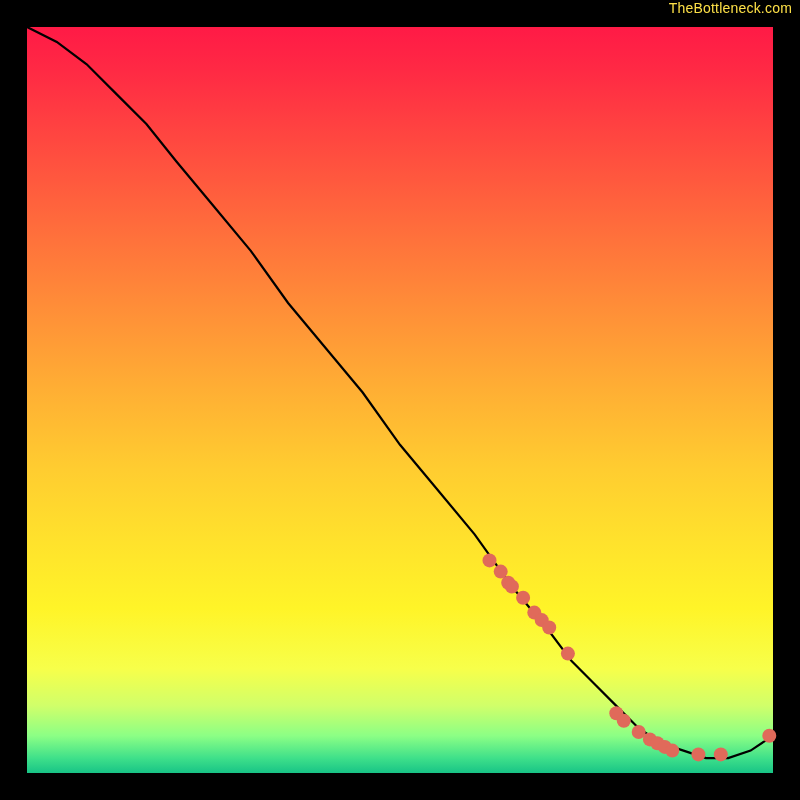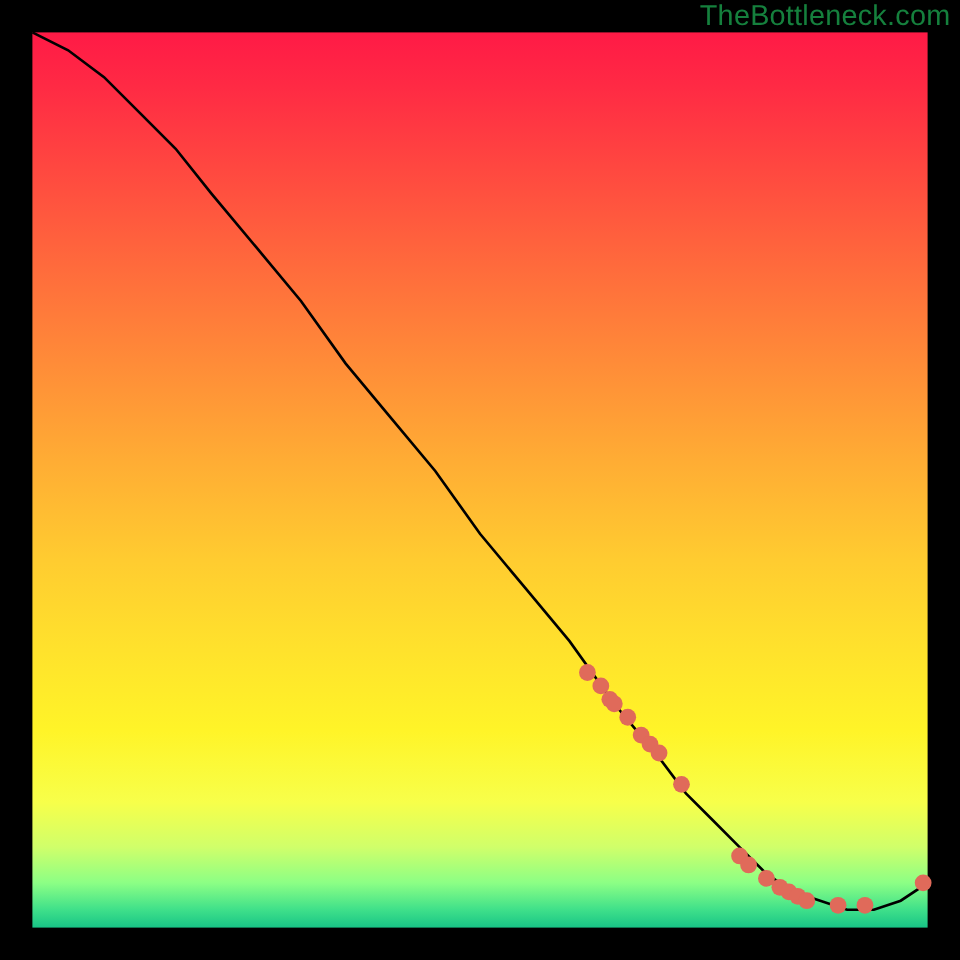--- a/index.html
+++ b/index.html
@@ -14,22 +14,22 @@
   .canvas {
     position: relative;
     width: 800px;
     height: 800px;
     background: #000;
   }
   .watermark {
     position: absolute;
     top: 0;
     right: 8px;
-    color: #15803d;
-    font-size: 24px;
+    color: #fde047;
+    font-size: 14px;
     letter-spacing: 0.2px;
     user-select: none;
   }
   .plot-area {
     position: absolute;
     left: 27px;
     top: 27px;
     width: 746px;
     height: 746px;
     

